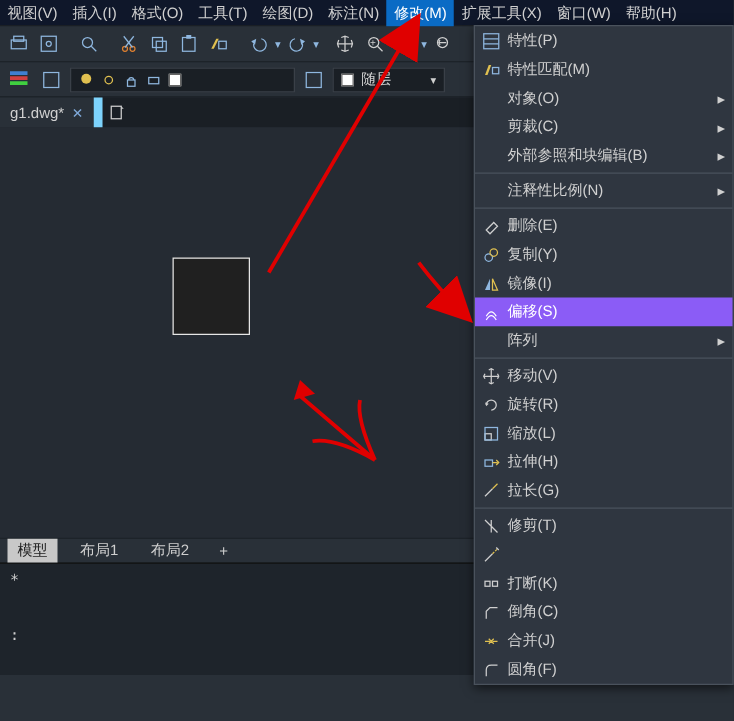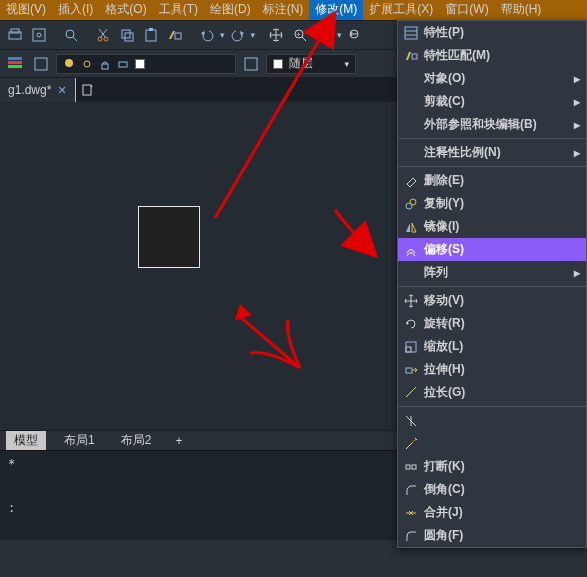--- a/index.html
+++ b/index.html
@@ -8,23 +8,23 @@
   font-size: 12px;
   background: #293038;
   color: #d0d0d0;
   width: 587px;
   height: 577px;
   overflow: hidden;
   position: relative;
 }
 .menubar {
   display: flex;
-  background: #a16207;
+  background: #0f172a;
   height: 20px;
-  align-items: flex-end;
+  align-items: center;
 }
 .menu-item {
   padding: 2px 6px;
   color: #d0d0d0;
   cursor: pointer;
 }
 .menu-item.active {
   background: #0a6bc5;
   color: #fff;
 }
@@ -74,21 +74,21 @@
   background: #1a1f25;
   height: 24px;
   align-items: stretch;
 }
 .file-tab {
   display: flex;
   align-items: center;
   padding: 0 8px;
   gap: 6px;
   background: #293038;
-  border-right: 1px solid #7dd3fc;
+  border-right: 7px solid #7dd3fc;
 }
 .file-tab .close { color: #7fa8d8; cursor: pointer; font-size: 11px; }
 .file-new {
   width: 24px; display:flex;align-items:center;justify-content:center;
   color:#cfcfcf;
 }
 .canvas {
   position: relative;
   background: #252b33;
   height: 328px;
@@ -119,26 +119,25 @@
   color: #cfcfcf;
   font-family: monospace, "SimSun";
   border-top: 1px solid #111;
 }
 
 
 .dropdown {
   position: absolute;
   top: 20px;
   right: 0;
-  width: 190px;
+  width: 208px;
   background: #2f3640;
   border: 1px solid #4a525c;
   box-shadow: 0 2px 8px rgba(0,0,0,.6);
   z-index: 10;
-  font-weight: bold;
 }
 .dd-item {
   display: flex;
   align-items: center;
   height: 23px;
   padding-right: 6px;
   cursor: pointer;
 }
 .dd-item.hl { background: #8b5cf6; color: #fff; }
 .dd-sep { height: 1px; background: #4a525c; margin: 2px 0; }
@@ -458,20 +457,21 @@
       </span>
     <span class="dd-label">拉长(G)</span>
   </div>
   <div class="dd-sep"></div>
   <div class="dd-item">
     <span class="dd-icon">
         <svg width="14" height="14">
           <path d="M2 2 L12 12 M7 2 L7 12" stroke="#cfcfcf"></path>
         </svg>
       </span>
+    <span class="dd-label">修剪(T)</span>
   </div>
   <div class="dd-item">
     <span class="dd-icon">
         <svg width="14" height="14">
           <path d="M2 12 L8 6" stroke="#cfcfcf"></path>
           <path d="M8 6 L12 2" stroke="#e0c050" stroke-dasharray="2 1"></path>
           <line x1="11" y1="1" x2="13" y2="3" stroke="#cfcfcf"></line>
         </svg>
       </span>
   </div>

